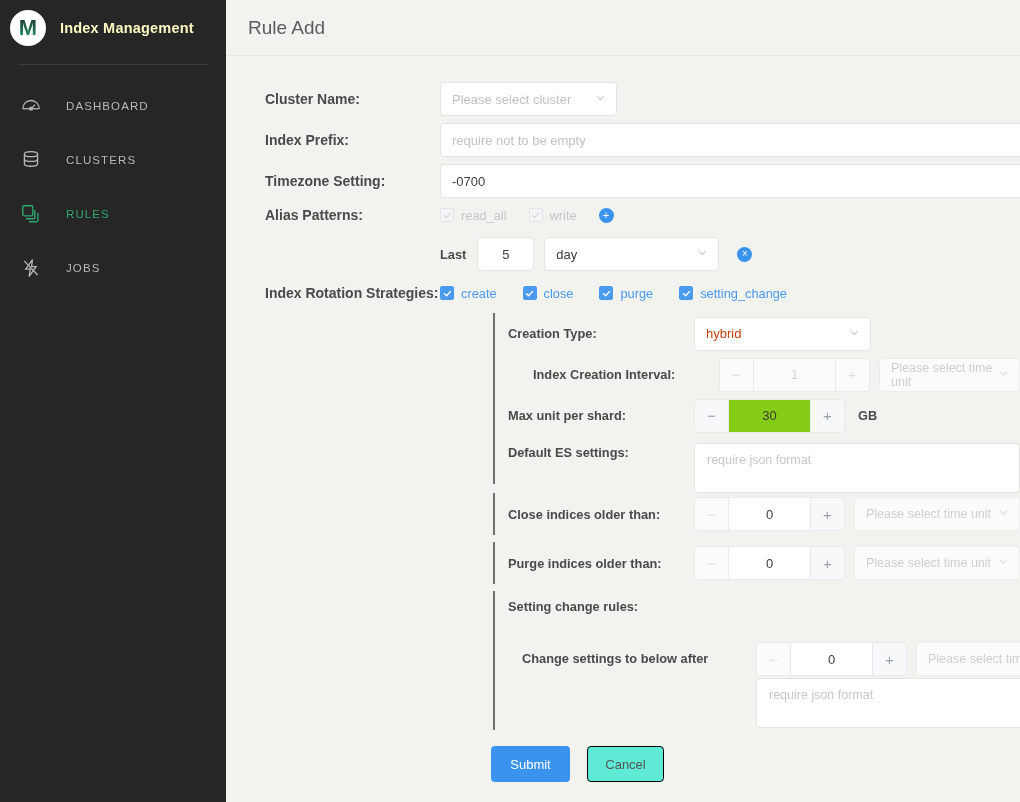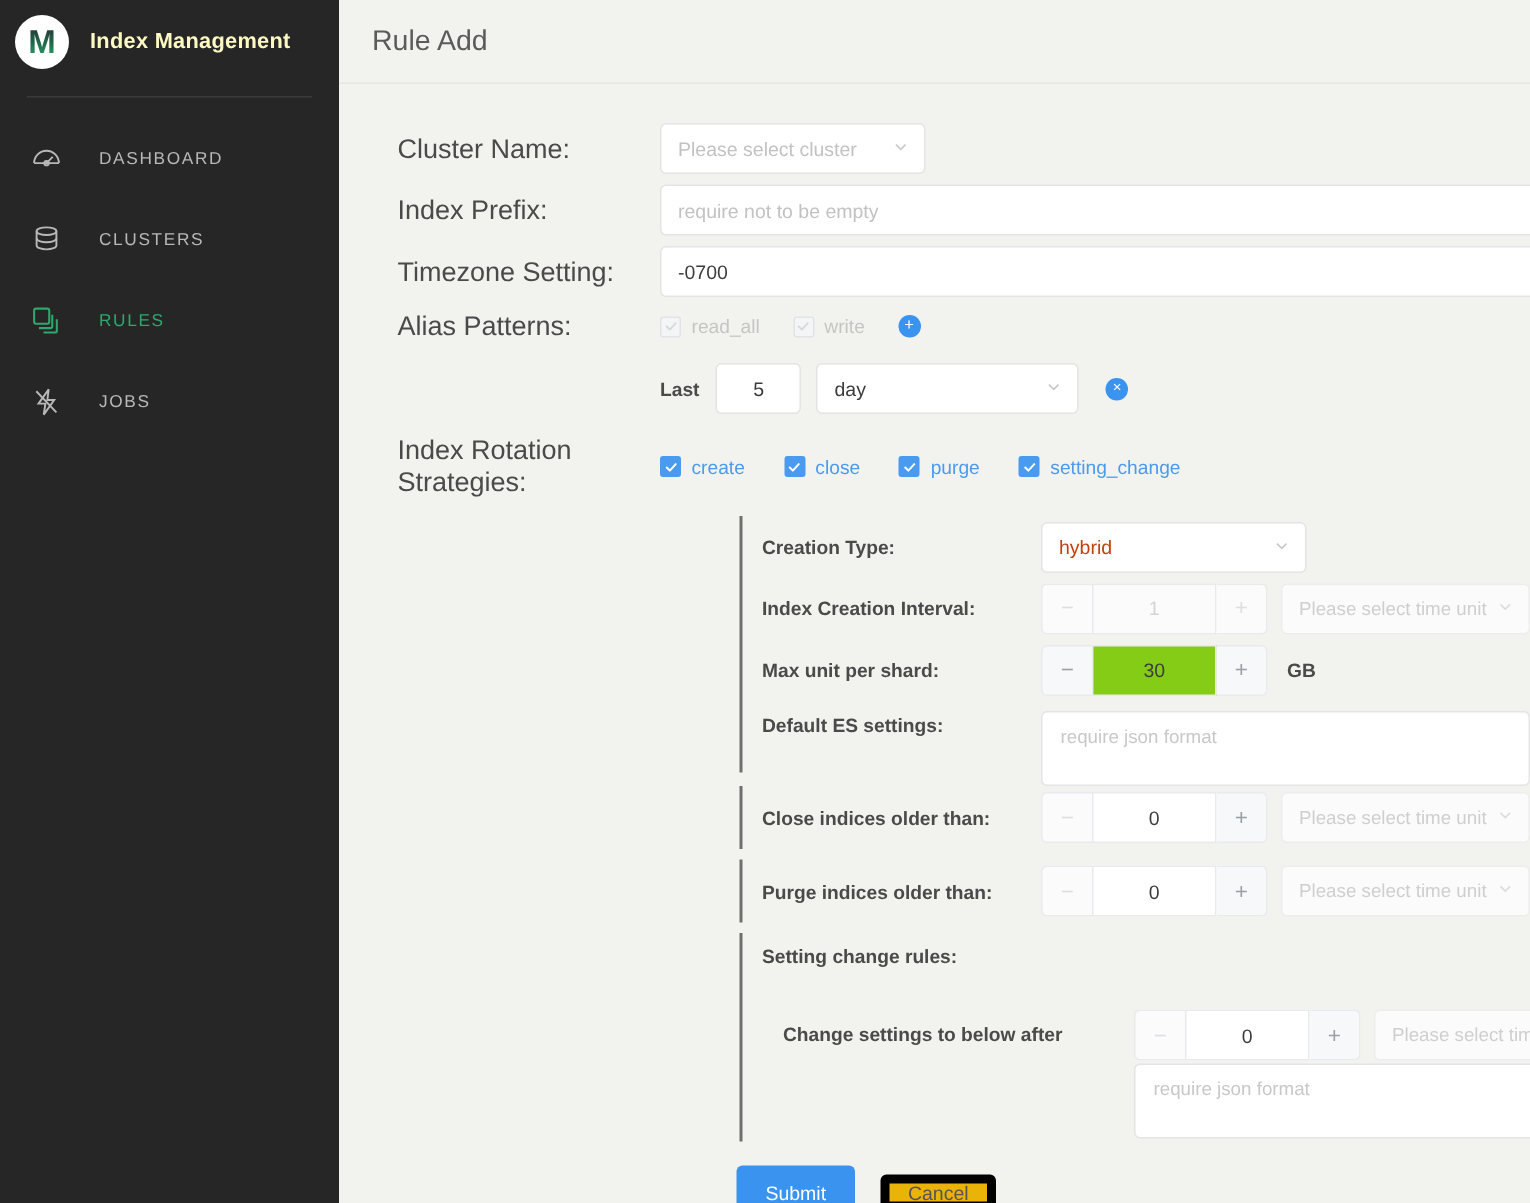--- a/index.html
+++ b/index.html
@@ -66,21 +66,21 @@
     height: 56px; display: flex; align-items: center; padding-left: 22px;
     border-bottom: 1px solid #e6e6e0; background: #f2f2ee;
   }
   .page-title { font-size: 19px; color: #5b5b5b; font-weight: normal; }
 
   .form { padding-top: 26px; position: relative; }
 
   .row { display: flex; align-items: center; position: relative; }
   .row-label {
     width: 214px; flex: 0 0 214px; padding-left: 39px;
-    font-size: 18px; color: #4a4a4a; font-weight: normal;
+    font-size: 14px; color: #4a4a4a; font-weight: bold;
   }
   .row-field { flex: 1 1 auto; display: flex; align-items: center; }
 
   
   .inp {
     height: 34px; background: #ffffff; border: 1px solid #e4e4e4;
     border-radius: 4px; display: flex; align-items: center;
     padding: 0 11px; font-size: 13px; color: #3c3c3c;
   }
   .inp.ph { color: #c2c2c2; }
@@ -186,21 +186,21 @@
     height: 50px; background: #ffffff; border: 1px solid #e4e4e4; border-radius: 4px;
     padding: 9px 12px; font-size: 12.5px; color: #c8c8c8; width: 620px;
   }
 
   .g-create  { height: 171px; }
   .g-close   { height: 42px; margin-top: 9px; }
   .g-purge   { height: 42px; margin-top: 7px; }
   .g-setting { height: 139px; margin-top: 7px; }
 
   .grow.gr-type { height: 41px; }
-  .grow.gr-interval { height: 41px; }
+  .grow.gr-interval { height: 41px; padding-left: 25px; }
   .grow.gr-shard { height: 41px; }
   .grow.gr-es { height: 48px; align-items: flex-start; padding-top: 7px; }
 
   .sel-hybrid {
     width: 177px; height: 34px; background: #fff; border: 1px solid #e4e4e4;
     border-radius: 4px; display: flex; align-items: center; padding: 0 11px;
     font-size: 13px; color: #c2410c; position: relative;
   }
   .sel-hybrid .caret { position: absolute; right: 10px; top: 50%; transform: translateY(-50%); color: #c9c9c9; }
 
@@ -218,22 +218,22 @@
 
   
   .footer { display: flex; align-items: center; padding-left: 265px; margin-top: 16px; }
   .btn-primary {
     background: #3b93f0; color: #ffffff; font-size: 13px; height: 36px;
     min-width: 79px; border: none; border-radius: 4px; cursor: pointer;
     display: flex; align-items: center; justify-content: center;
     font-family: "Liberation Sans", sans-serif;
   }
   .btn-default {
-    background: #eab308; color: #555; font-size: 13px; height: 24px;
-    min-width: 77px; border: 6px solid #000000; border-radius: 4px; cursor: pointer;
+    background: #5eead4; color: #555; font-size: 13px; height: 36px;
+    min-width: 77px; border: 1px solid #000000; border-radius: 4px; cursor: pointer;
     display: flex; align-items: center; justify-content: center; margin-left: 17px;
     font-family: "Liberation Sans", sans-serif;
   }
 </style>
 </head>
 <body>
 
 <div class="app">
 
   <aside class="sidebar">

